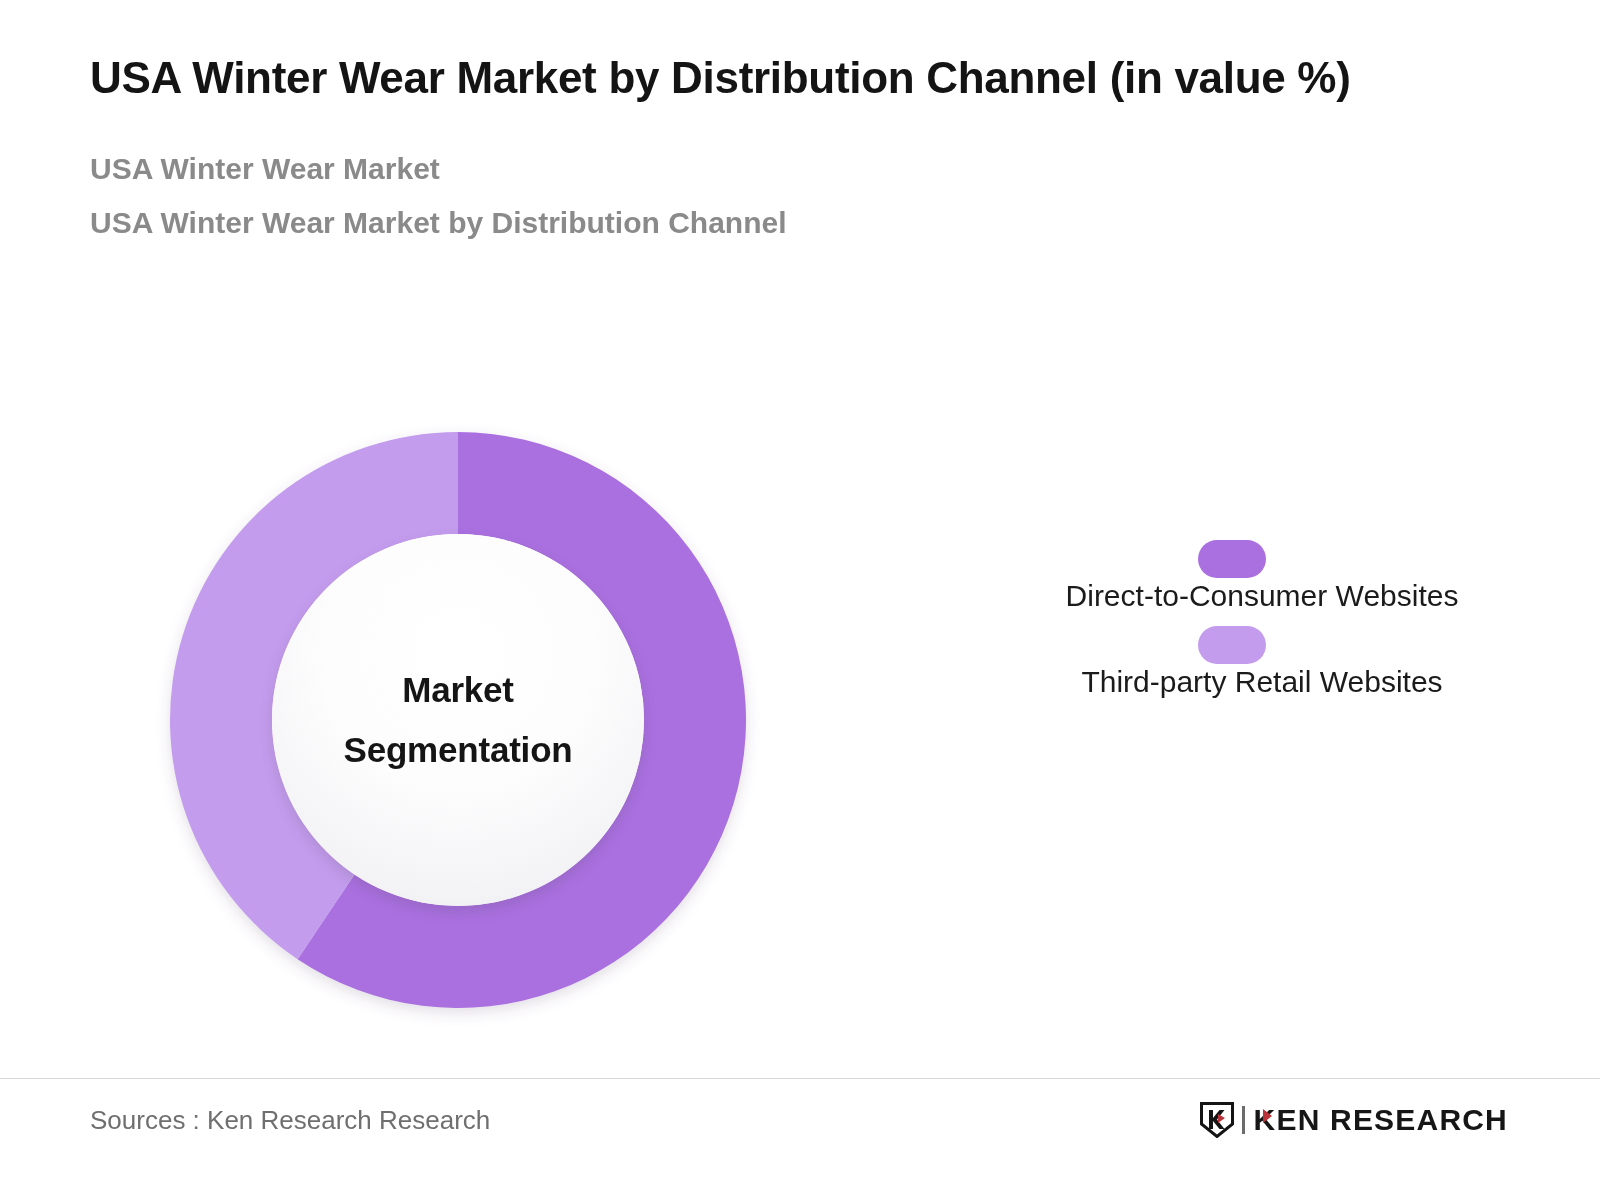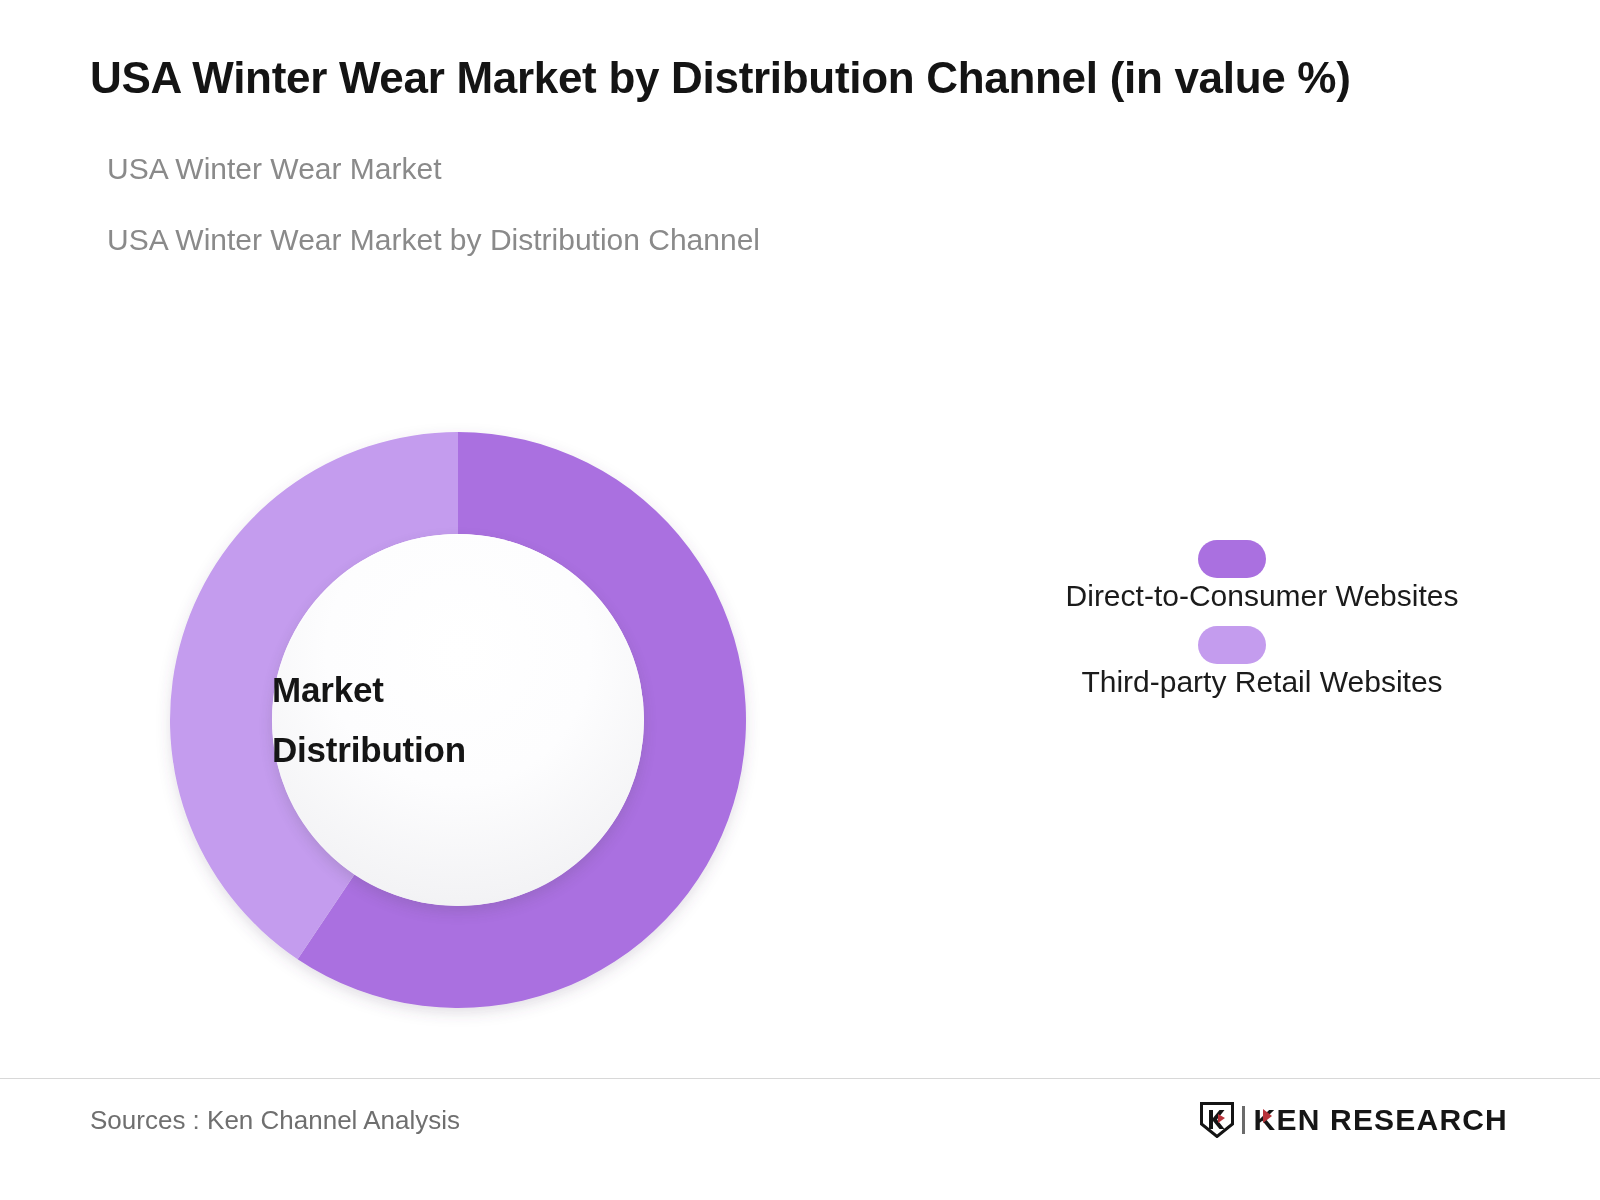--- a/index.html
+++ b/index.html
@@ -39,24 +39,24 @@
     letter-spacing: -0.3px;
     color: #141414;
     margin: 0;
     max-width: 1395px;
   }
   .subtitle-block {
     margin-top: 34px;
   }
   .subtitle-line {
     font-size: 30px;
-    font-weight: 400;
+    font-weight: 700;
     line-height: 1.82;
     color: #8a8a8a;
-    margin: 17px;
+    margin: 0;
   }
 
   
   .chart-area {
     position: absolute;
     left: 0;
     top: 390px;
     width: 1600px;
     height: 680px;
   }
@@ -80,21 +80,21 @@
     top: 50%;
     width: 372px;
     height: 372px;
     margin-left: -186px;
     margin-top: -186px;
     border-radius: 50%;
     background: radial-gradient(circle at 50% 32%, #ffffff 0%, #fdfdfe 42%, #f3f3f5 78%, #e8e8ec 100%);
     box-shadow: 0 6px 14px rgba(60,60,70,0.16), inset 0 1px 2px rgba(255,255,255,0.9);
     display: flex;
     flex-direction: column;
-    align-items: flex-start;
+    align-items: center;
     justify-content: center;
     text-align: center;
   }
   .hub-line {
     font-size: 35px;
     font-weight: 700;
     color: #151515;
     line-height: 1.72;
     letter-spacing: -0.2px;
   }
@@ -218,40 +218,40 @@
             <feDropShadow dx="0" dy="5" stdDeviation="7" flood-color="#5a4a70" flood-opacity="0.18"></feDropShadow>
           </filter>
         </defs>
         <g filter="url(#donutShadow)">
           <path id="slice-0" d="M 288 0 A 288 288 0 1 1 127.61982245140183 527.2116189683941 L 184.55478548115417 442.29149423461416 A 185.76 185.76 0 1 0 288 102.24000000000001 Z" fill="#AA70E0"></path>
           <path id="slice-1" d="M 127.61982245140183 527.2116189683941 A 288 288 0 0 1 287.99999999999994 0 L 287.99999999999994 102.24000000000001 A 185.76 185.76 0 0 0 184.55478548115417 442.29149423461416 Z" fill="#C49CEE"></path>
         </g>
       </svg>
       <div class="donut-hub">
         <div class="hub-line">Market</div>
-        <div class="hub-line">Distribution</div>
+        <div class="hub-line">Segmentation</div>
       </div>
     </div>
 
     <div class="legend">
       <div class="legend-item">
         <span class="legend-swatch" id="swatch-0" style="background: rgb(170, 112, 224);"></span>
         <span class="legend-label">Direct-to-Consumer Websites</span>
       </div>
       <div class="legend-item">
         <span class="legend-swatch" id="swatch-1" style="background: rgb(196, 156, 238);"></span>
         <span class="legend-label">Third-party Retail Websites</span>
       </div>
     </div>
 
   </div>
 
   <div class="footer-rule"></div>
   <div class="footer">
-    <div class="footer-source">Sources : Ken Channel Analysis</div>
+    <div class="footer-source">Sources : Ken Research Research</div>
 
     <div class="brand-logo">
       <svg class="brand-mark" viewBox="0 0 34 36">
         <path d="M1.5 1.5 H32.5 V22 L17 34.5 L1.5 22 Z" fill="#ffffff" stroke="#141414" stroke-width="3"></path>
         <path d="M9 8 H13 V16 L19.5 8 H24.5 L17 17.5 L24.5 27 H19.5 L13 19 V27 H9 Z" fill="#141414"></path>
         <path d="M18 12 L25 16 L18 21 Z" fill="#b8333a"></path>
       </svg>
       <span class="brand-divider"></span>
       <span class="brand-word">
         <span class="brand-k-red">K</span>

